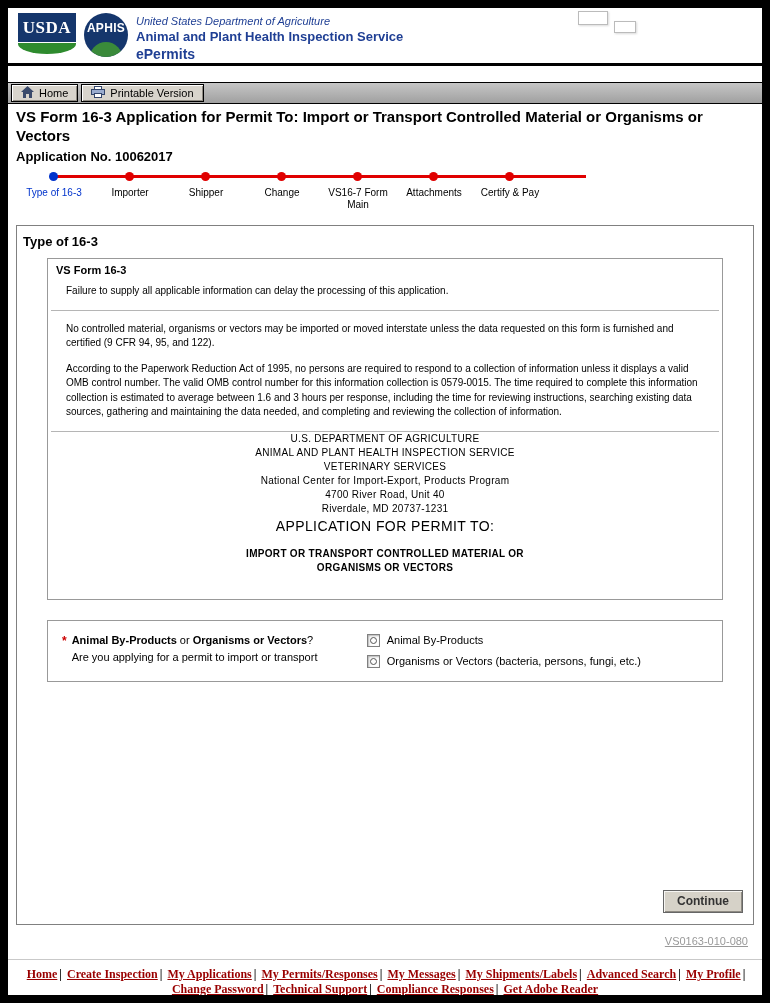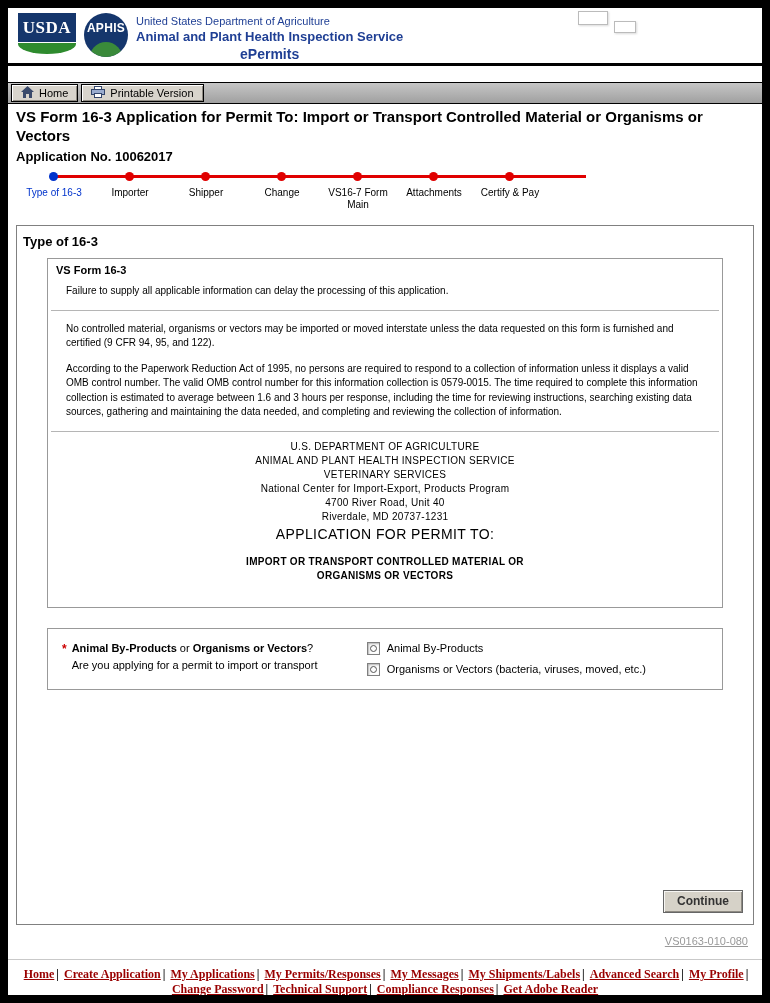--- a/index.html
+++ b/index.html
@@ -9,23 +9,23 @@
   
   .masthead { height: 55px; position: relative; padding: 5px 0 0 10px; display: flex; gap: 8px; }
   .usda-logo { width: 58px; flex: 0 0 auto; }
   .usda-box { height: 29px; background: #15366c; color: #fff; display: flex; align-items: center; justify-content: center;
               font-family: "Liberation Serif", serif; font-weight: bold; font-size: 17px; letter-spacing: .5px; }
   .usda-swoosh { height: 11px; margin-top: 1px; background: #2e8b2e; border-radius: 0 0 55% 55% / 0 0 100% 100%; }
   .aphis-logo { width: 44px; height: 44px; border-radius: 50%; background: #15366c; position: relative; overflow: hidden; flex: 0 0 auto; }
   .aphis-text { position: absolute; top: 8px; left: 0; right: 0; text-align: center; color: #fff; font-size: 12px; font-weight: bold; letter-spacing: .3px; }
   .aphis-leaf { position: absolute; bottom: -3px; left: 5px; width: 34px; height: 18px; background: #3a8a3a; border-radius: 50% 50% 0 0 / 100% 100% 0 0; }
   .masthead-text { padding-top: 2px; }
-  .dept-line { font-size: 11px; color: #1f3f94; }
+  .dept-line { font-size: 11px; color: #1f3f94; font-style: italic; }
   .service-line { font-size: 13px; font-weight: bold; color: #1f3f94; margin-top: 2px; }
-  .app-name { font-size: 14px; font-weight: bold; color: #1f3f94; margin-top: 2px; text-align: center; }
+  .app-name { font-size: 14px; font-weight: bold; color: #1f3f94; margin-top: 2px; }
   .artifact { position: absolute; background: #fff; border: 1px solid #bbb; box-shadow: 1px 1px 2px rgba(0,0,0,.15); }
   .artifact-1 { top: 3px; right: 154px; width: 30px; height: 14px; }
   .artifact-2 { top: 13px; right: 126px; width: 22px; height: 12px; }
   .black-rule { height: 3px; background: #000; }
 
   
   .toolbar { margin-top: 16px; height: 22px; background: linear-gradient(#c6c6c6, #a0a0a0); border-top: 1px solid #000;
              border-bottom: 1px solid #000; display: flex; align-items: center; padding-left: 3px; gap: 3px; }
   .tb-btn { display: inline-flex; align-items: center; gap: 5px; height: 18px; padding: 0 9px; background: #d8d4cc;
             border: 1px solid #000; box-shadow: inset 1px 1px 0 #fff, inset -1px -1px 0 #8e8a82; font-size: 11px;
@@ -44,21 +44,21 @@
   .step.active .step-label { color: #0033cc; cursor: pointer; }
 
   
   .main-box { margin: 5px 8px 0 8px; border: 1px solid #808080; height: 700px; position: relative; padding-top: 8px; }
   .section-heading { font-size: 13px; font-weight: bold; margin: 0 0 9px 6px; }
   .form-box { margin: 0 30px; border: 1px solid #999; padding-bottom: 24px; }
   .form-legend { font-size: 11px; font-weight: bold; margin: 5px 0 9px 8px; }
   .form-warning { font-size: 10px; margin: 0 18px 14px; }
   .form-rule { height: 1px; background: #b5b5b5; margin: 0 3px; }
   .form-para { font-size: 10px; line-height: 1.45; margin: 11px 18px; }
-  .address-block { text-align: center; font-size: 10px; line-height: 1.4; margin-top: 8px; letter-spacing: .3px; }
+  .address-block { text-align: center; font-size: 10px; line-height: 1.4; margin-top: 0; letter-spacing: .3px; }
   .permit-heading { text-align: center; font-size: 14px; letter-spacing: .4px; margin-top: 2px; }
   .permit-sub-wrap { margin-top: 13px; }
   .permit-sub { text-align: center; font-size: 10px; font-weight: bold; letter-spacing: .3px; line-height: 1.4; }
 
   
   .question-box { margin: 20px 30px 0; border: 1px solid #999; padding: 11px 14px; display: flex; min-height: 62px; }
   .q-text { width: 45%; font-size: 11px; line-height: 1.55; display: flex; }
   .q-required { color: #cc0000; font-weight: bold; font-size: 12px; margin-right: 5px; }
   .q-line { display: block; }
   .q-options { flex: 1; padding-left: 14px; display: flex; flex-direction: column; justify-content: center; gap: 8px; }
@@ -201,35 +201,35 @@
         <div class="q-option">
           <span class="radio-outer">
               <span class="radio-inner"></span>
             </span>
           <span>Animal By-Products</span>
         </div>
         <div class="q-option">
           <span class="radio-outer">
               <span class="radio-inner"></span>
             </span>
-          <span>Organisms or Vectors (bacteria, viruses, moved, etc.)</span>
+          <span>Organisms or Vectors (bacteria, persons, fungi, etc.)</span>
         </div>
       </div>
     </div>
 
     <button type="button" class="continue-btn">Continue</button>
   </div>
 
   <div class="form-code">VS0163-010-080</div>
 
   <div class="footer-rule"></div>
   <div class="footer">
     <p class="row1">
       <a>Home</a><span class="sep">|</span>
-      <a>Create Application</a><span class="sep">|</span>
+      <a>Create Inspection</a><span class="sep">|</span>
       <a>My Applications</a><span class="sep">|</span>
       <a>My Permits/Responses</a><span class="sep">|</span>
       <a>My Messages</a><span class="sep">|</span>
       <a>My Shipments/Labels</a><span class="sep">|</span>
       <a>Advanced Search</a><span class="sep">|</span>
       <a>My Profile</a><span class="sep">|</span>
       <a>Change Password</a><span class="sep">|</span>
       <a>Technical Support</a><span class="sep">|</span>
       <a>Compliance Responses</a><span class="sep">|</span>
       <a>Get Adobe Reader</a>

